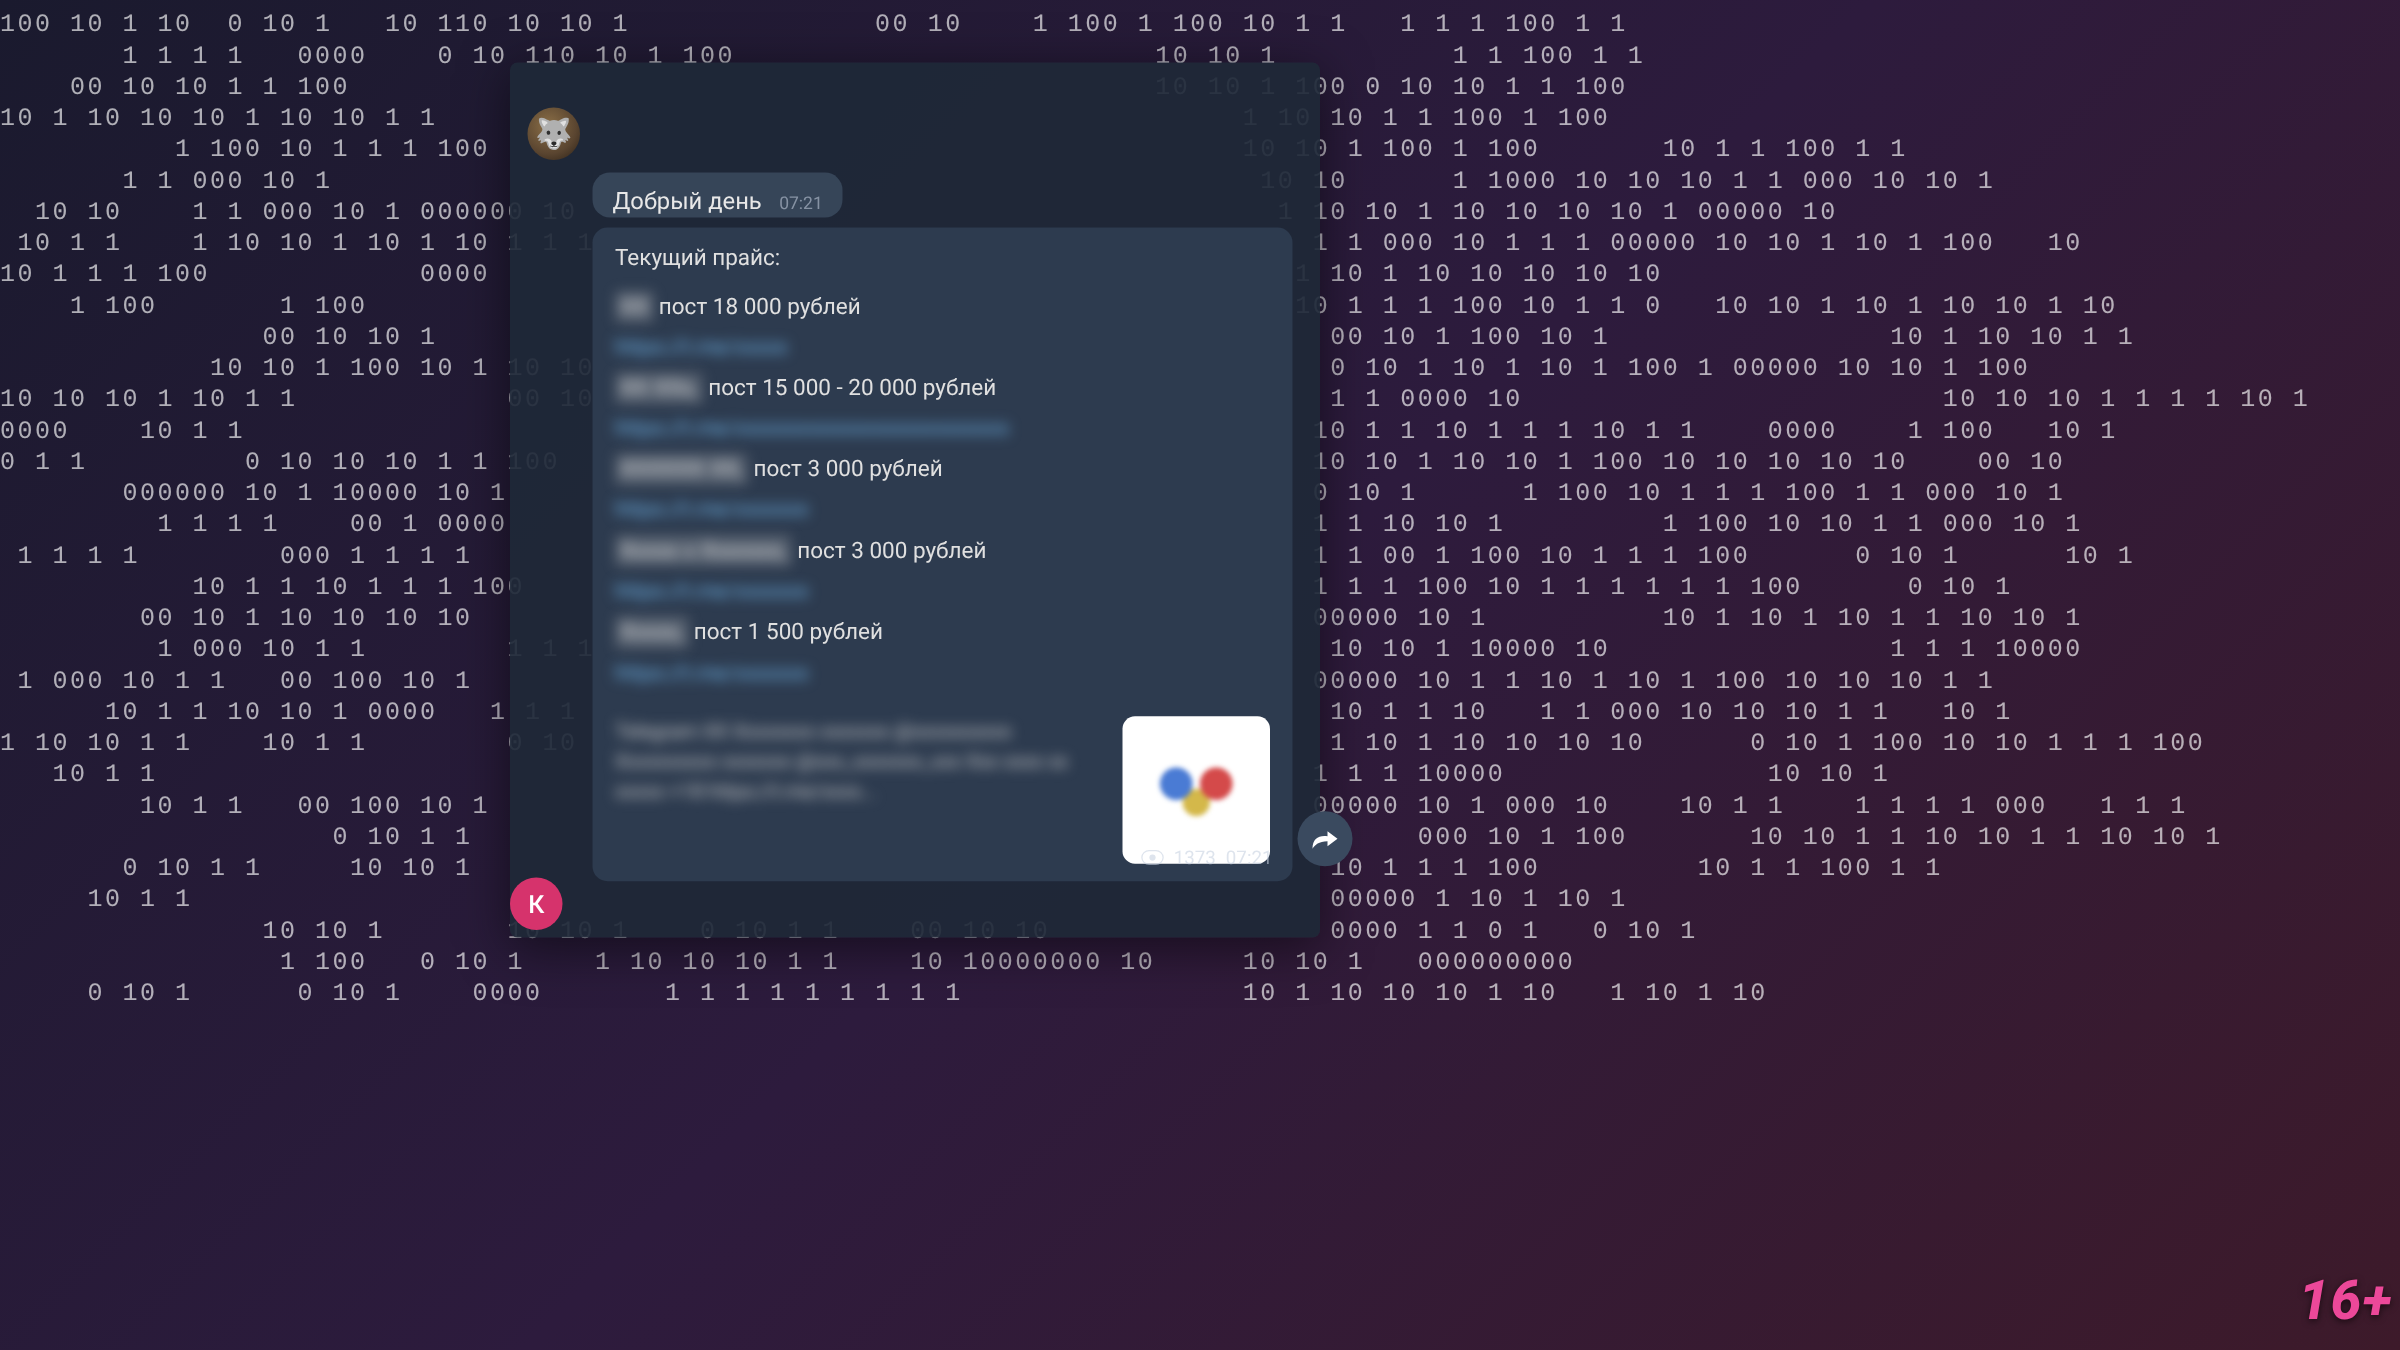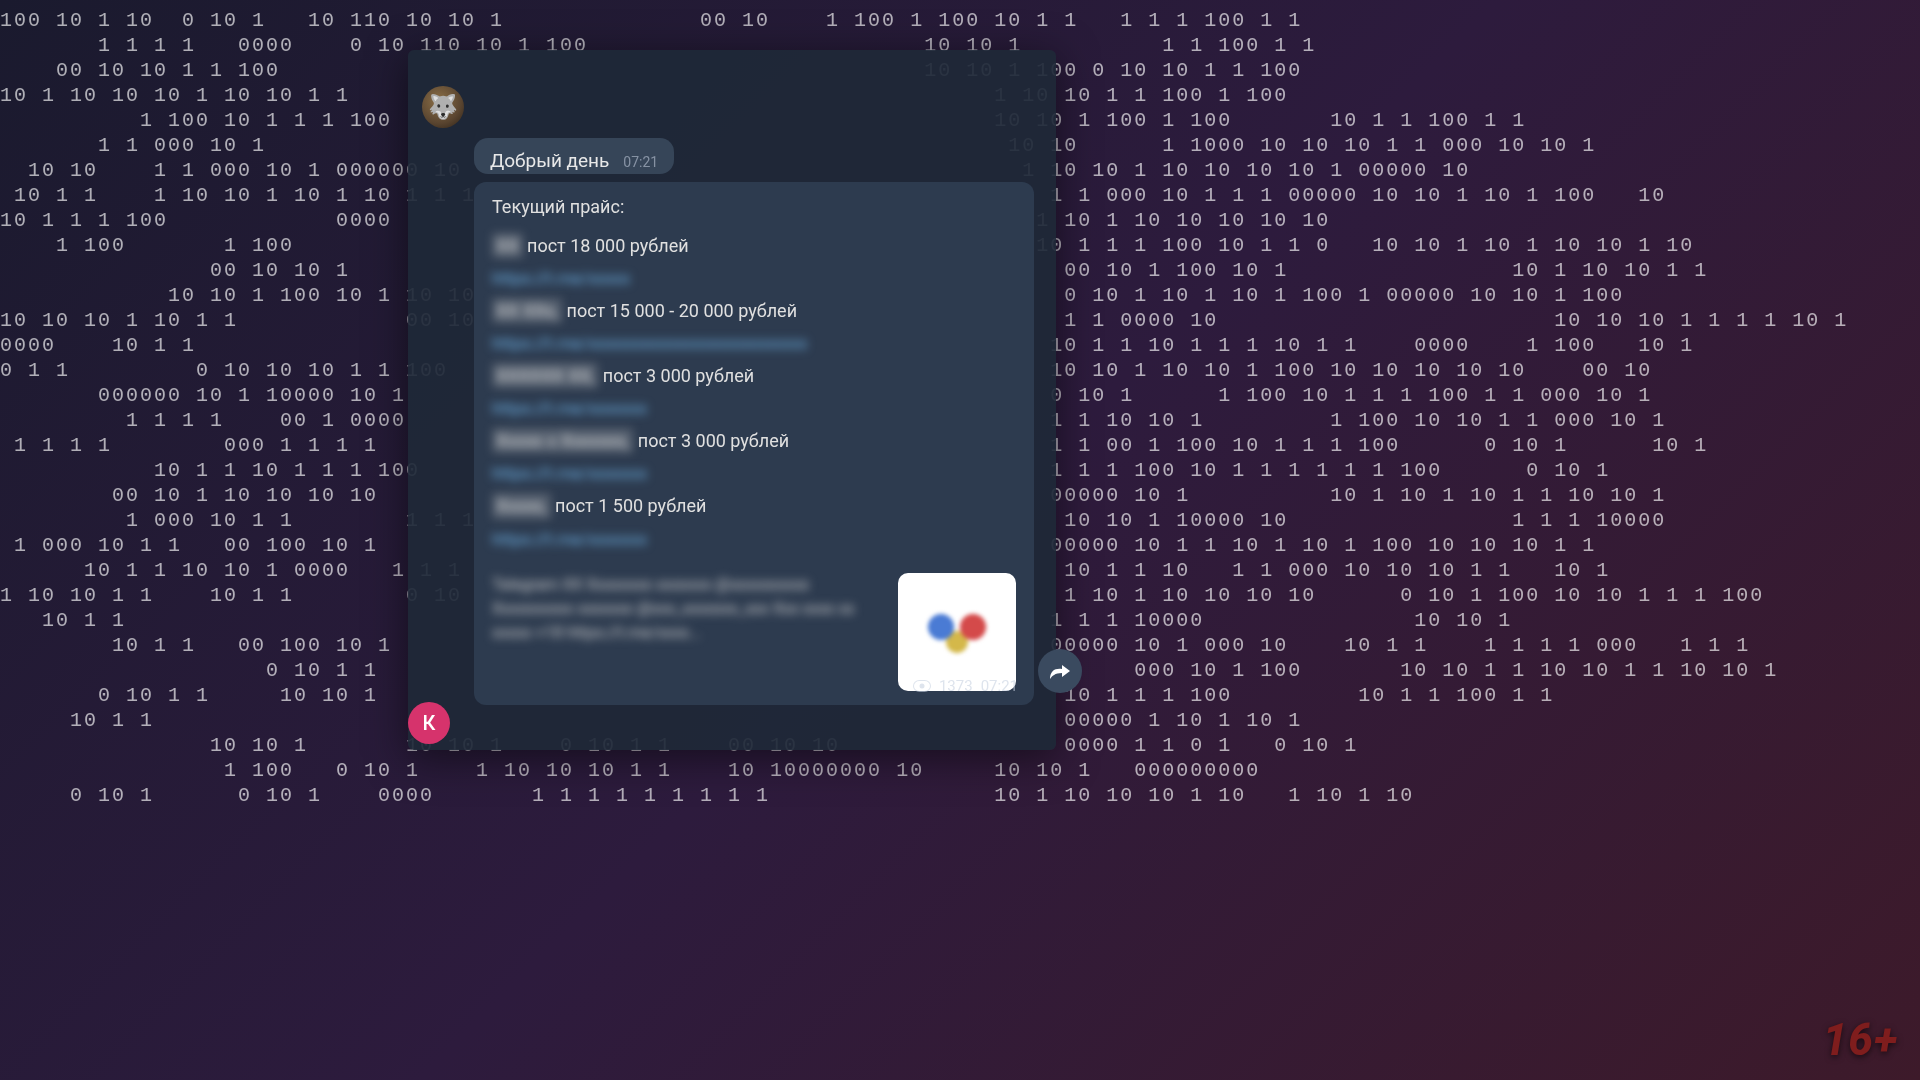--- a/index.html
+++ b/index.html
@@ -239,23 +239,23 @@
   .bottom-avatar-row {
     position: absolute;
     left: 408px;
     top: 702px;
     display: flex;
     align-items: flex-end;
   }
   
   .age-rating {
     position: absolute;
-    right: 22px;
+    right: 6px;
     bottom: 14px;
-    color: #7f1d1d;
+    color: #ec4899;
     font-size: 44px;
     font-weight: 800;
     font-style: italic;
     letter-spacing: 1px;
     text-shadow: 0 2px 6px rgba(0,0,0,0.6);
   }
   
   .in-wrap { margin-left: 52px; margin-bottom: 8px; }
 </style>
 </head>

